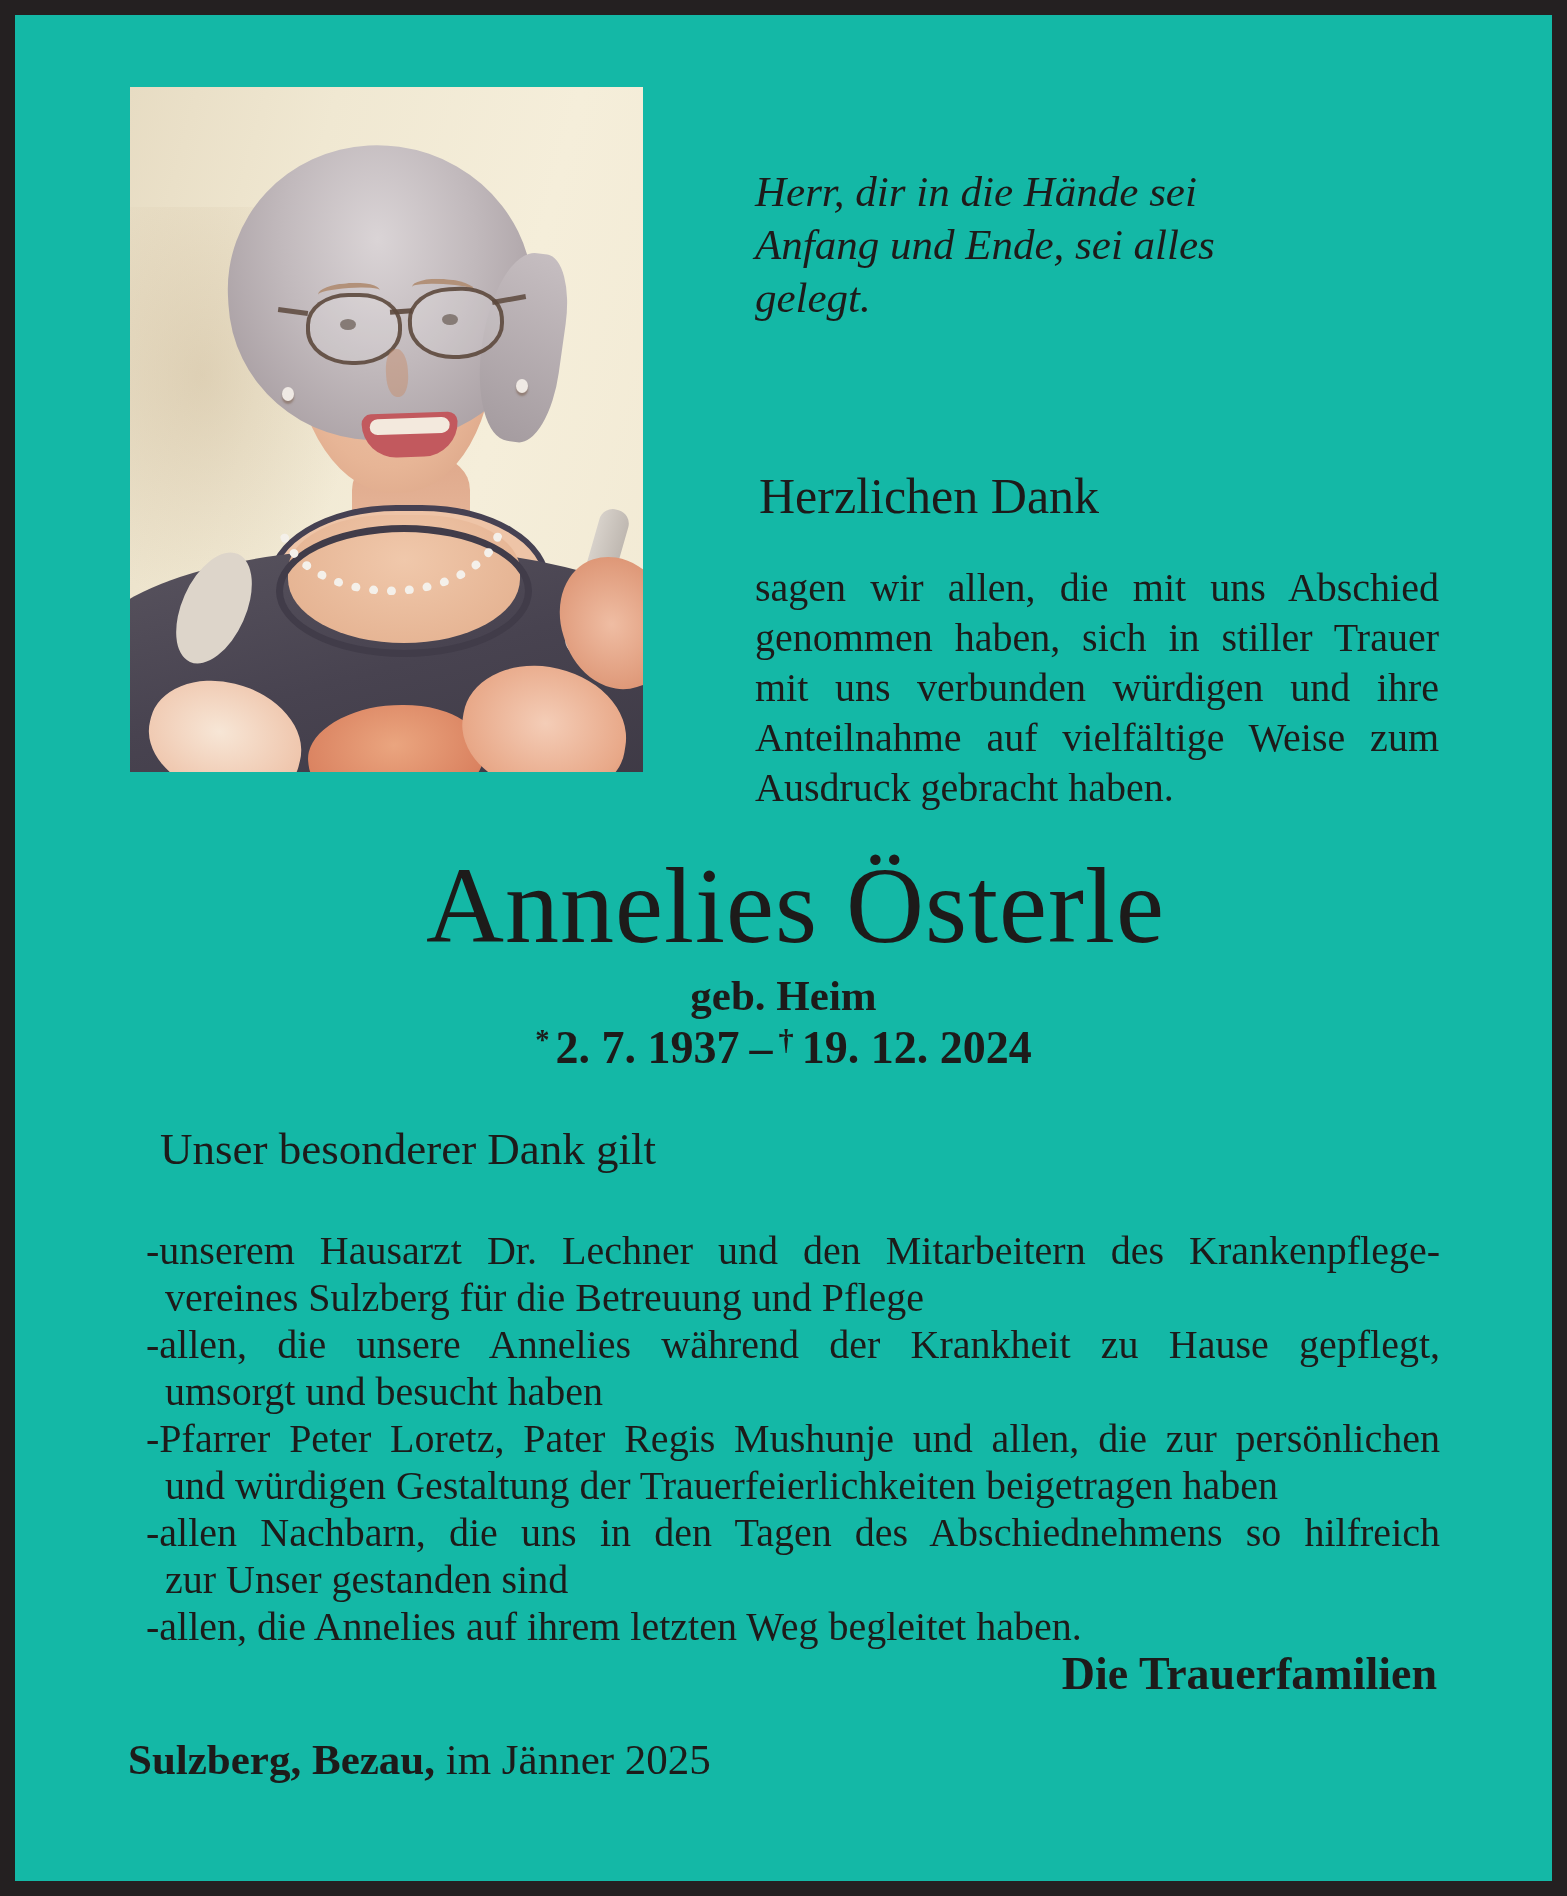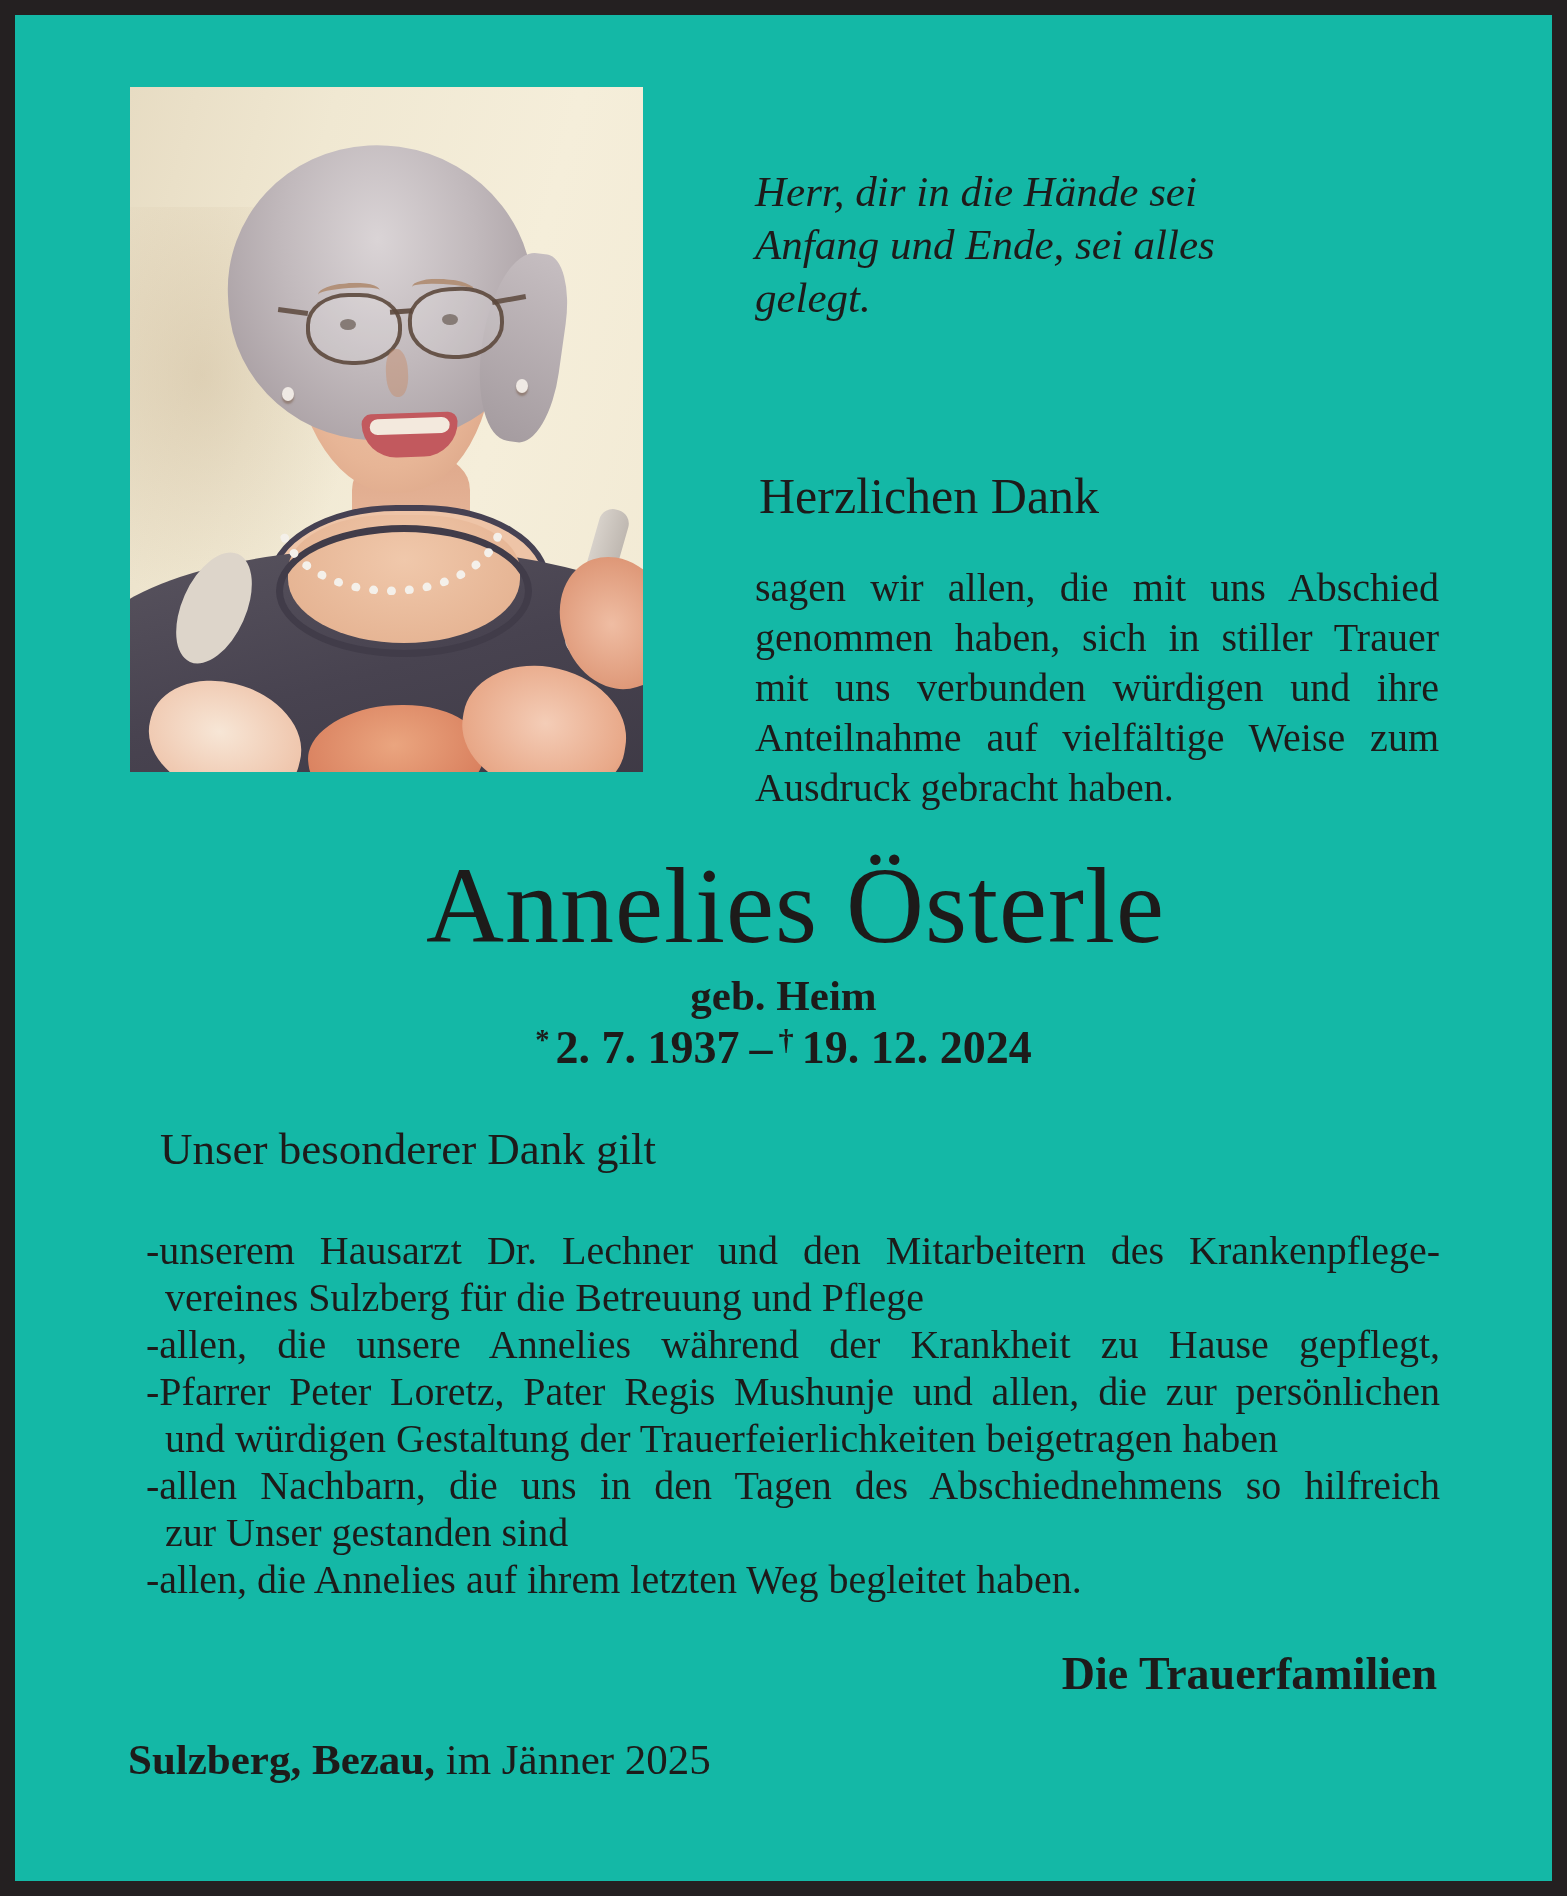--- a/index.html
+++ b/index.html
@@ -219,20 +219,21 @@
   <div class="abs dates">
     <span class="sym-star">*</span><span>2. 7. 1937</span><span class="sym-sep">–</span><span class="sym-cross">†</span><span>19. 12. 2024</span>
   </div>
 
   <div class="abs special-heading">Unser besonderer Dank gilt</div>
 
   <div class="abs thank-list">
     <div class="tline line just">-unserem Hausarzt Dr. Lechner und den Mitarbeitern des Krankenpflege-</div>
     <div class="tline line cont">vereines Sulzberg für die Betreuung und Pflege</div>
     <div class="tline line just">-allen, die unsere Annelies während der Krankheit zu Hause gepflegt,</div>
+    <div class="tline line cont">umsorgt und besucht haben</div>
     <div class="tline line just">-Pfarrer Peter Loretz, Pater Regis Mushunje und allen, die zur persönlichen</div>
     <div class="tline line cont">und würdigen Gestaltung der Trauerfeierlichkeiten beigetragen haben</div>
     <div class="tline line just">-allen Nachbarn, die uns in den Tagen des Abschiednehmens so hilfreich</div>
     <div class="tline line cont">zur Unser gestanden sind</div>
     <div class="tline line">-allen, die Annelies auf ihrem letzten Weg begleitet haben.</div>
   </div>
 
   <div class="abs signature">Die Trauerfamilien</div>
 
   <div class="abs footer">

